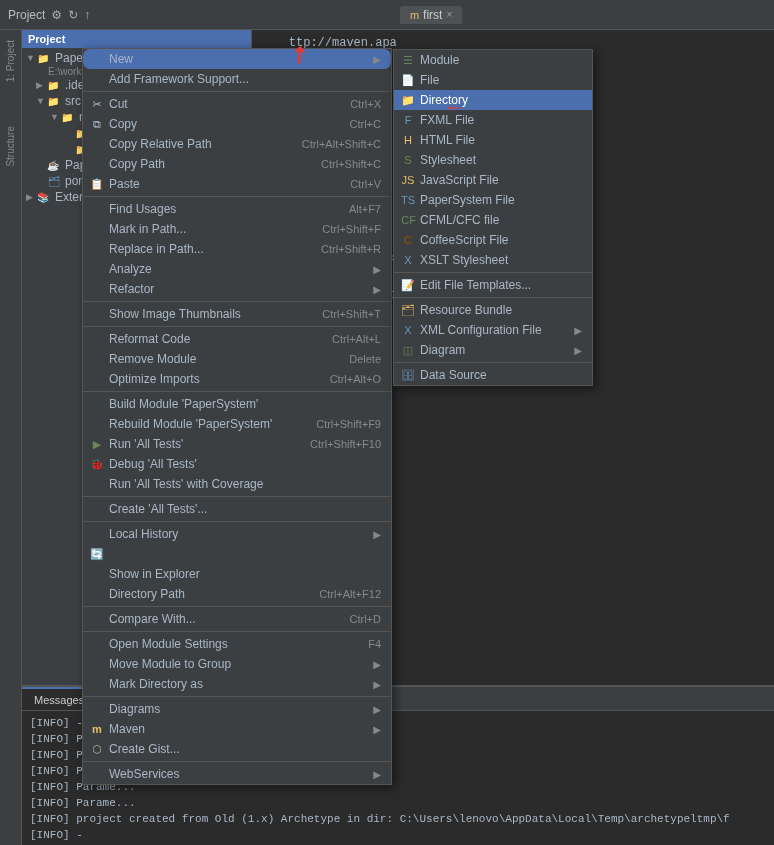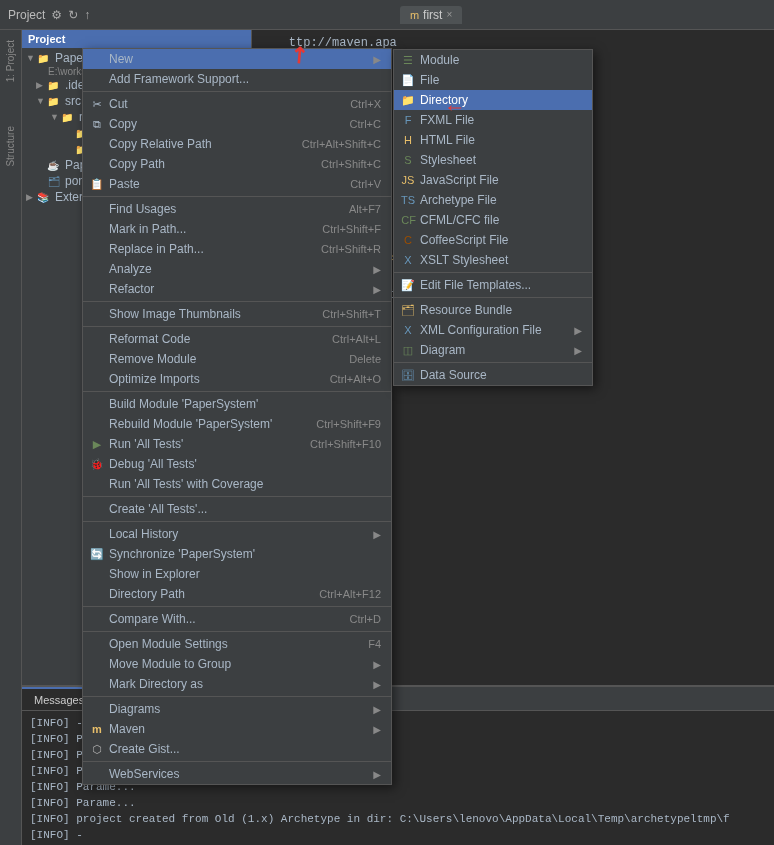--- a/index.html
+++ b/index.html
@@ -352,21 +352,21 @@
 
       <div class="tree-item">
         <span class="tree-arrow">▶</span>
         <span class="tree-icon icon-module">📚</span>
         <span class="tree-label">External Libra...</span>
       </div>
     </div>
 
     <div class="context-menu" style="top:18px; left:60px;">
 
-      <div class="menu-item highlighted" style="position:relative;">
+      <div class="menu-item highlighted" style="position:relative;border-radius:7px;">
         <span class="menu-label">New</span>
         <span class="submenu-arrow">▶</span>
 
         <div class="submenu">
           <div class="submenu-item">
             <span class="s-icon" style="color:#6a8759;">☰</span>
             <span class="s-label">Module</span>
           </div>
           <div class="submenu-item">
             <span class="s-icon" style="color:#aaa;">📄</span>
@@ -387,21 +387,21 @@
           <div class="submenu-item">
             <span class="s-icon" style="color:#6a8759;">S</span>
             <span class="s-label">Stylesheet</span>
           </div>
           <div class="submenu-item">
             <span class="s-icon" style="color:#e8bf6a;">JS</span>
             <span class="s-label">JavaScript File</span>
           </div>
           <div class="submenu-item">
             <span class="s-icon" style="color:#6897bb;">TS</span>
-            <span class="s-label">Archetype File</span>
+            <span class="s-label">PaperSystem File</span>
           </div>
           <div class="submenu-item">
             <span class="s-icon" style="color:#6a8759;text-align:right;">CF</span>
             <span class="s-label">CFML/CFC file</span>
           </div>
           <div class="submenu-item">
             <span class="s-icon" style="color:#9c4e00;">C</span>
             <span class="s-label">CoffeeScript File</span>
           </div>
           <div class="submenu-item">
@@ -526,21 +526,20 @@
       <div class="menu-item">
         <span class="menu-label">Create 'All Tests'...</span>
       </div>
       <div class="menu-separator"></div>
       <div class="menu-item">
         <span class="menu-label">Local History</span>
         <span class="submenu-arrow">▶</span>
       </div>
       <div class="menu-item">
         <span class="menu-icon" style="color:#6897bb;">🔄</span>
-        <span class="menu-label">Synchronize 'PaperSystem'</span>
       </div>
       <div class="menu-item">
         <span class="menu-label">Show in Explorer</span>
       </div>
       <div class="menu-item">
         <span class="menu-label">Directory Path</span>
         <span class="menu-shortcut">Ctrl+Alt+F12</span>
       </div>
       <div class="menu-separator"></div>
       <div class="menu-item">

